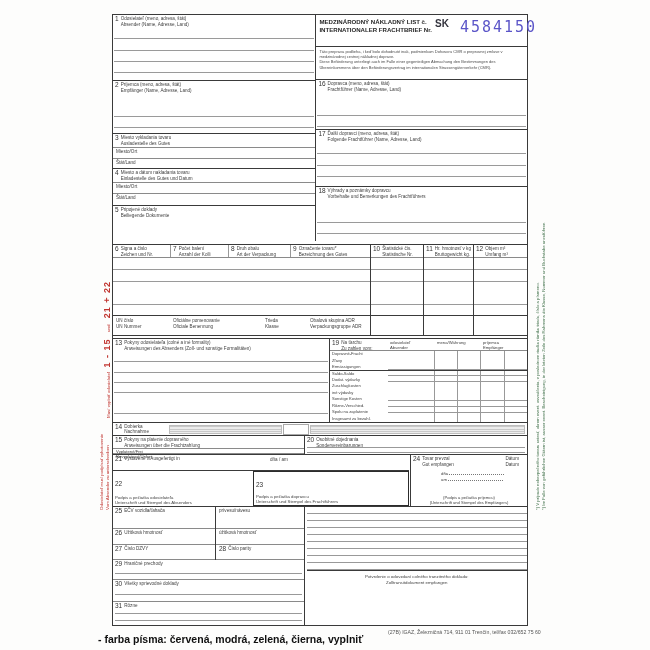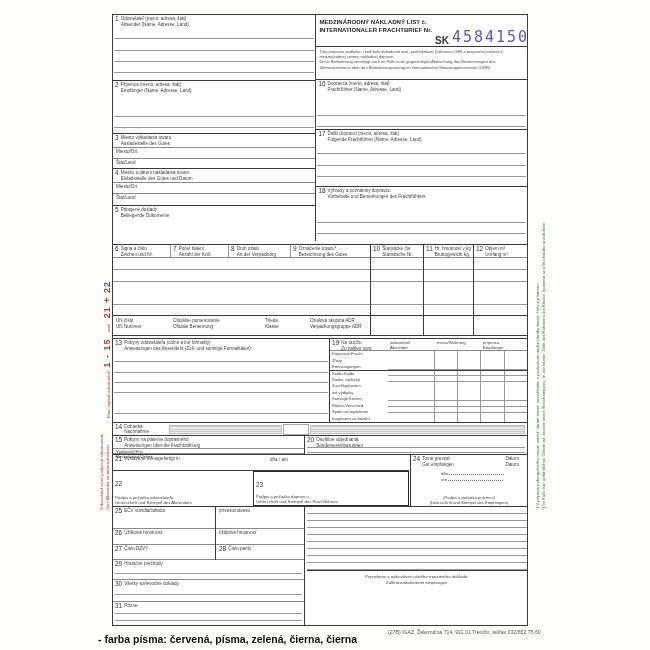--- a/index.html
+++ b/index.html
@@ -23,21 +23,21 @@
   .b2 { height:53px; border-bottom:1px solid #3a3a3a; display:flex; flex-direction:column; }
   .b3 { height:35px; border-bottom:1px solid #3a3a3a; }
   .b4 { height:37px; border-bottom:1px solid #3a3a3a; }
   .b5 { flex:1; display:flex; flex-direction:column; }
   .grow { flex:1; margin:0 1px; }
   .subrow { border-top:1px solid #8a8a8a; font-size:4.6px; padding:1px 3px; height:11px; color:#3f3f3f; }
 
   .title-box { height:32px; border-bottom:1px solid #3a3a3a; display:flex; }
   .title-l { flex:1; padding:3px 3px 0; }
   .t-line { font-size:6.1px; font-weight:bold; color:#262626; white-space:nowrap; line-height:1.3; }
-  .title-r { width:92px; display:flex; align-items:flex-end; padding-top:3px; }
+  .title-r { width:92px; display:flex; align-items:flex-start; padding-top:3px;gap:8px; }
   .sk-code { font-size:10px; font-weight:bold; color:#33333d; margin-right:3px; }
   .serial { font-size:15px; color:#5b55c8; letter-spacing:2px; font-family:"DejaVu Sans Mono", monospace; }
   .cond { height:33px; border-bottom:1px solid #3a3a3a; padding:2px 3px; font-size:4px; line-height:1.3; color:#4d4d4d; }
   .b16 { height:50px; border-bottom:1px solid #3a3a3a; display:flex; flex-direction:column; }
   .b17 { height:57px; border-bottom:1px solid #3a3a3a; display:flex; flex-direction:column; }
   .b18 { flex:1; display:flex; flex-direction:column; }
 
   
   .sec-table { position:absolute; top:229px; left:0; right:0; height:92px; border-top:1px solid #3a3a3a; border-bottom:1px solid #3a3a3a; }
   .g-header { height:13px; display:flex; border-bottom:1px solid #8a8a8a; }
@@ -529,14 +529,14 @@
     </div>
   </div>
 
 
   <div class="vtext m-green fnote" style="left:535px; top:510px;">
     <div>*) V prípade nebezpečného tovaru uviesť, okrem event. osvedčenia, v poslednom riadku rámiku triedu, číslo a písmeno.</div>
     <div>*) Im Falle von gefährlichen Gütern ist, ausser event. Bescheinigung, in der letzten Zeile des Rahmens die Klasse, Nummer und Buchstabe anzuführen.</div>
   </div>
 
   <div class="footer-print">(27B) IGAZ, Železničná 714, 911 01 Trenčín, tel/fax 032/652 75 60</div>
-  <div class="bottom-note">- farba písma: červená, písma, zelená, čierna, čierna</div>
+  <div class="bottom-note">- farba písma: červená, modrá, zelená, čierna, vyplniť</div>
 </div>
 
 </body></html>

